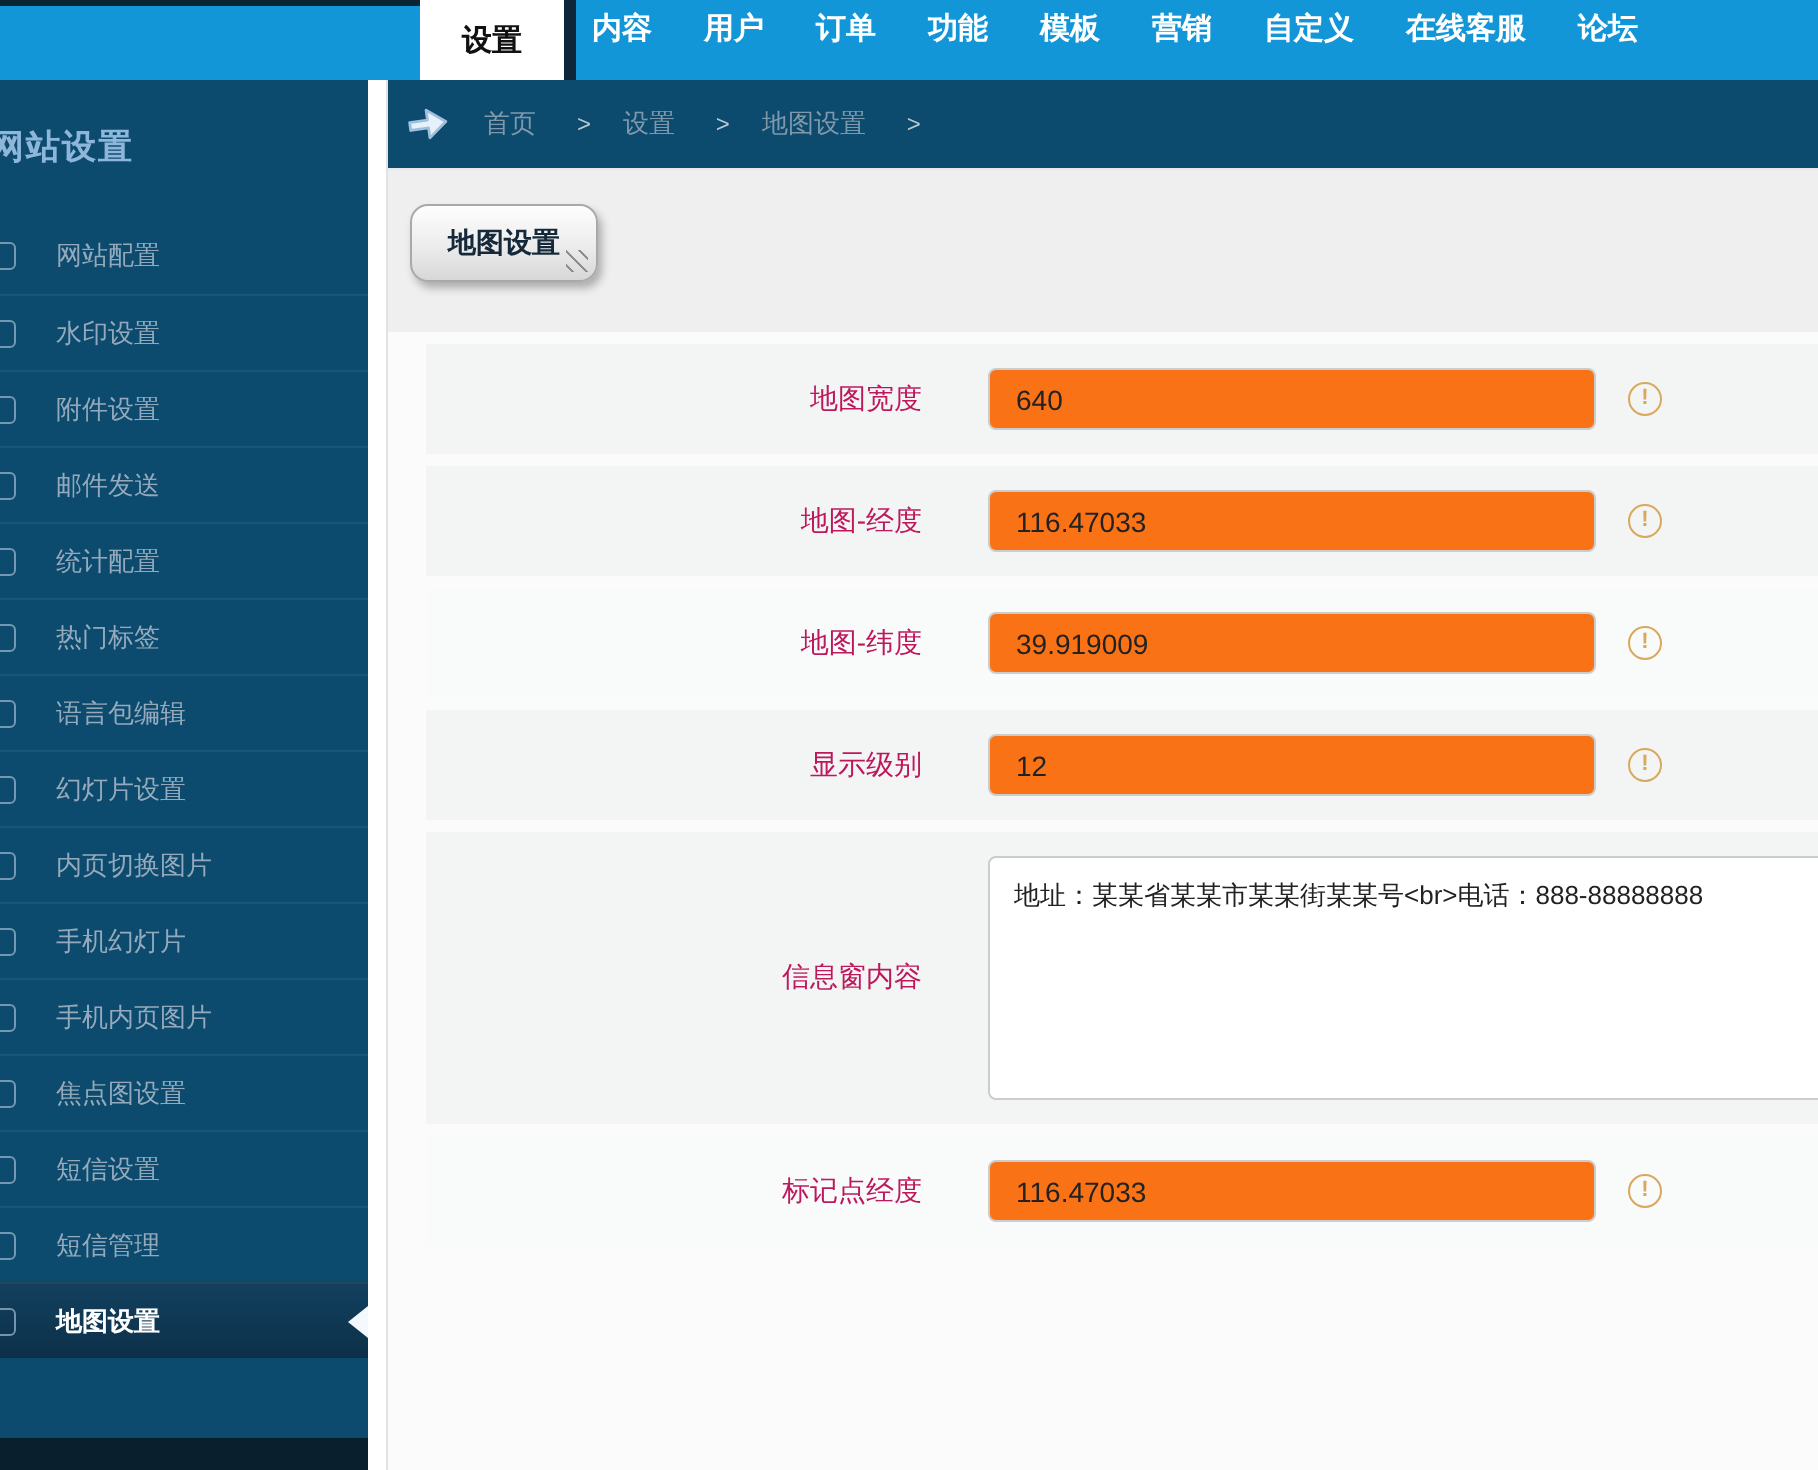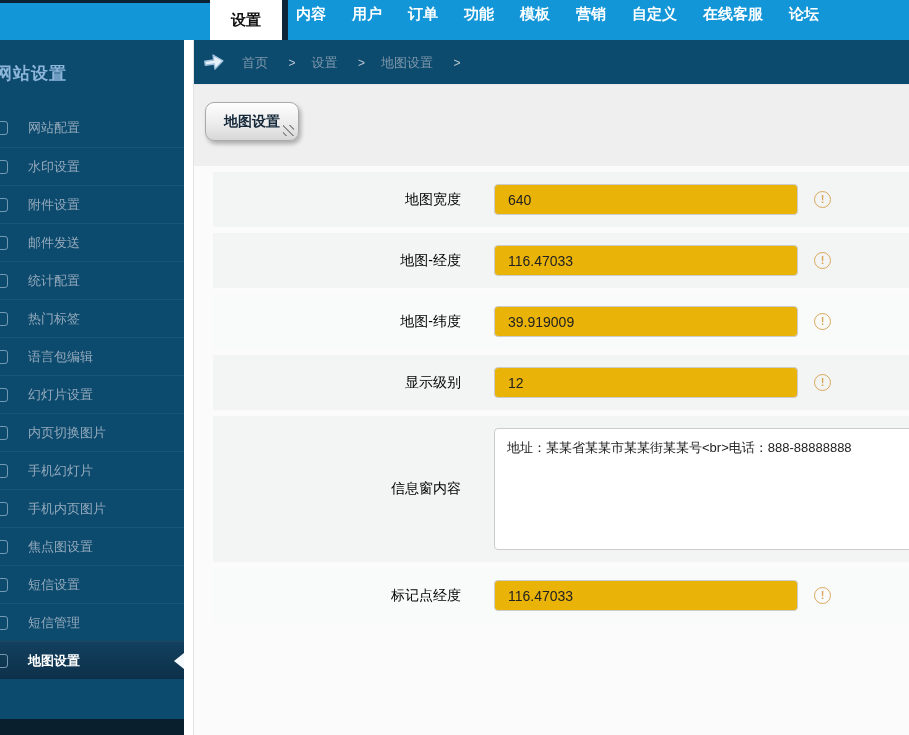--- a/index.html
+++ b/index.html
@@ -55,23 +55,23 @@
   .grip { position:absolute; right:4px; bottom:4px; width:11px; height:11px;
     background:repeating-linear-gradient(45deg, transparent 0 2px, #909090 2px 3px, transparent 3px 5px); }
 
   
   .form { position:absolute; left:19px; top:87px; width:696px; }
   .form-row { position:relative; height:55px; margin-bottom:6px; }
   .form-row.odd  { background:#f3f4f4; }
   .form-row.even { background:#f9fafa; }
   .form-row.tall { height:146px; }
   .row-label { position:absolute; left:0; top:0; bottom:0; width:248px; display:flex; align-items:center;
-    justify-content:flex-end; font-size:14px; color:#000000; }
+    justify-content:flex-end; font-size:14px; color:#be185d; }
   .row-input { position:absolute; left:281px; top:12px; width:304px; height:31px; border:1px solid #cccccc;
-    border-radius:4px; background:#eab308; padding:0 13px; font-size:14px; color:#222;
+    border-radius:4px; background:#f97316; padding:0 13px; font-size:14px; color:#222;
     font-family:"Liberation Sans","DejaVu Sans",sans-serif; outline:none; }
   .row-textarea { position:absolute; left:281px; top:12px; width:434px; height:122px; border:1px solid #cccccc;
     border-radius:4px; background:#fff; padding:10px 12px; font-size:13px; color:#222; resize:none;
     font-family:"Liberation Sans","DejaVu Sans",sans-serif; outline:none; }
   .warn { position:absolute; left:601px; top:19px; width:17px; height:17px; border:1px solid #d9a85c;
     border-radius:50%; color:#d9a85c; font-size:11px; font-weight:bold; text-align:center; line-height:15px; }
   .warn::before { content:"!"; }
 </style>
 </head>
 <body>

